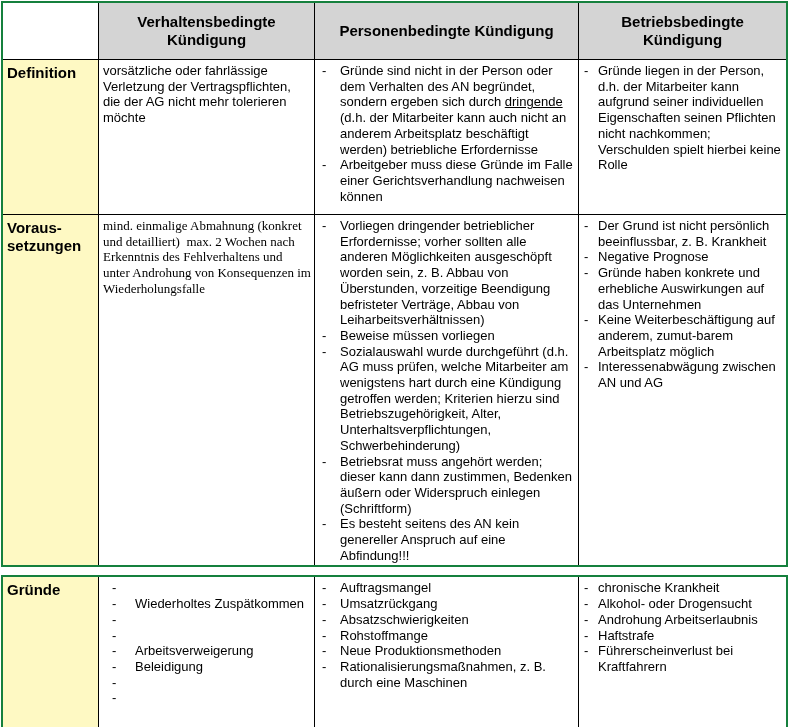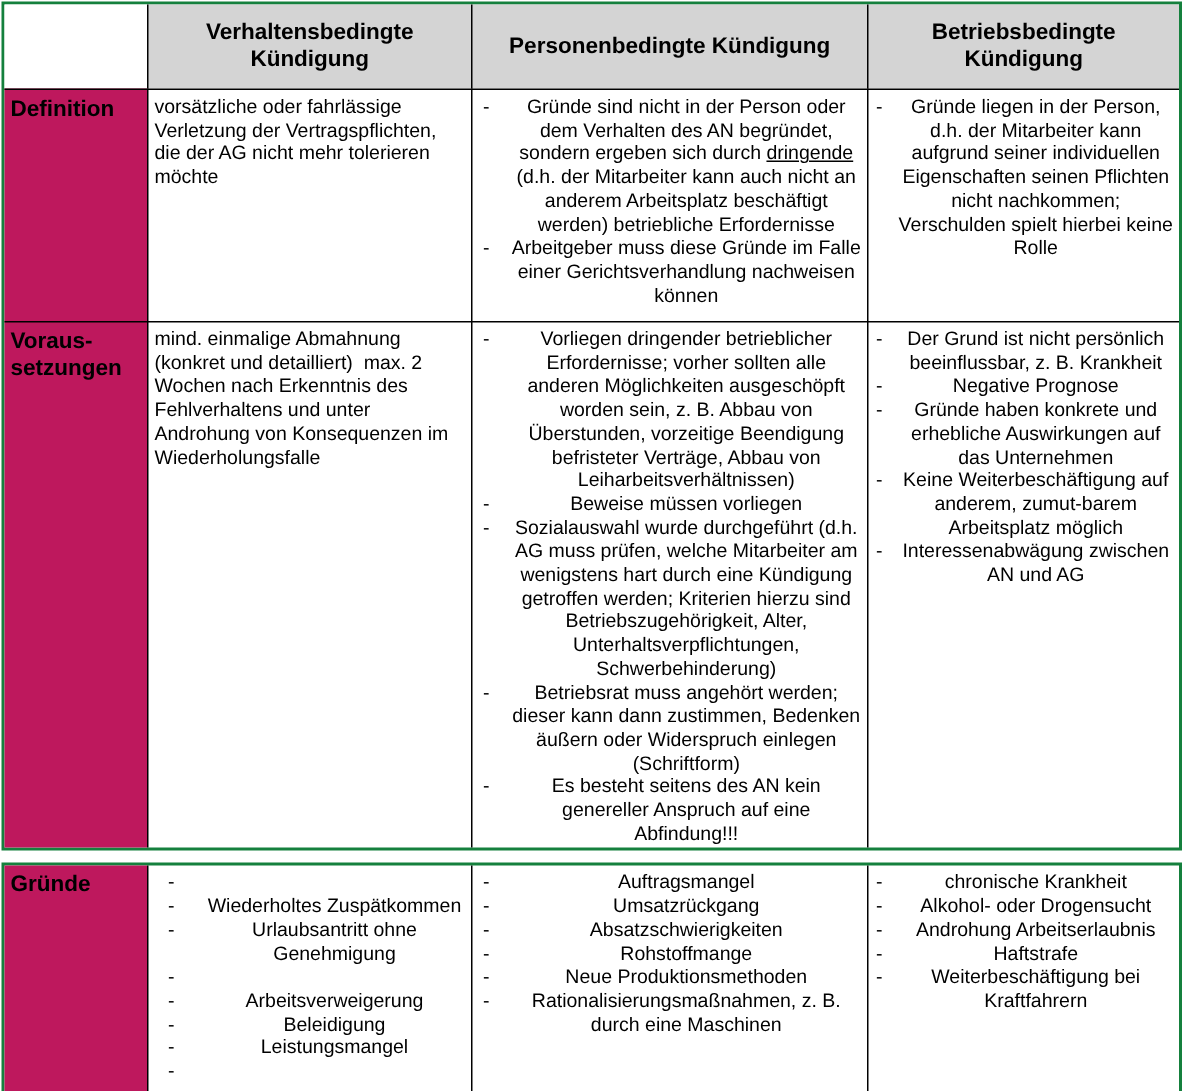--- a/index.html
+++ b/index.html
@@ -34,30 +34,30 @@
   .head {
     background: #d4d4d4;
     display: flex; align-items: center; justify-content: center;
     text-align: center;
     font-weight: bold;
     font-size: 15px; line-height: 18px;
     padding: 2px 4px;
   }
   .corner { background: #ffffff; }
   .label {
-    background: #be185d;
+    background: #fef9c3;
     font-weight: bold;
     font-size: 15px; line-height: 18px;
     padding-top: 4px;
   }
   .p { margin: 0; }
-  .keep-spaces { white-space: pre-wrap; }
+  .keep-spaces { white-space: pre-wrap; font-family: Liberation Serif, serif; }
   .li { display: flex; align-items: flex-start; }
   .dash { flex: 0 0 auto; width: 21px; padding-left: 3px; box-sizing: border-box; }
-  .it { flex: 1 1 auto; min-width: 0; text-align: center; }
+  .it { flex: 1 1 auto; min-width: 0; }
   .narrow .dash { width: 15px; padding-left: 1px; }
   .wide   .dash { width: 32px; padding-left: 9px; }
 </style>
 </head>
 <body>
 
 <div class="page">
 
   <div class="tbl tbl-main">
 
@@ -142,36 +142,34 @@
     <div class="cell wide">
       <div class="li">
         <span class="dash">-</span>
       </div>
       <div class="li">
         <span class="dash">-</span>
         <span class="it">Wiederholtes Zuspätkommen</span>
       </div>
       <div class="li">
         <span class="dash">-</span>
-        <span class="it">Urlaubsantritt ohne Genehmigung</span>
       </div>
       <div class="li">
         <span class="dash">-</span>
       </div>
       <div class="li">
         <span class="dash">-</span>
         <span class="it">Arbeitsverweigerung</span>
       </div>
       <div class="li">
         <span class="dash">-</span>
         <span class="it">Beleidigung</span>
       </div>
       <div class="li">
         <span class="dash">-</span>
-        <span class="it">Leistungsmangel</span>
       </div>
       <div class="li">
         <span class="dash">-</span>
       </div>
     </div>
     <div class="cell">
       <div class="li">
         <span class="dash">-</span>
         <span class="it">Auftragsmangel</span>
       </div>
@@ -208,18 +206,18 @@
       <div class="li">
         <span class="dash">-</span>
         <span class="it">Androhung Arbeitserlaubnis</span>
       </div>
       <div class="li">
         <span class="dash">-</span>
         <span class="it">Haftstrafe</span>
       </div>
       <div class="li">
         <span class="dash">-</span>
-        <span class="it">Weiterbeschäftigung bei Kraftfahrern</span>
+        <span class="it">Führerscheinverlust bei Kraftfahrern</span>
       </div>
     </div>
   </div>
 
 </div>
 
 </body></html>

